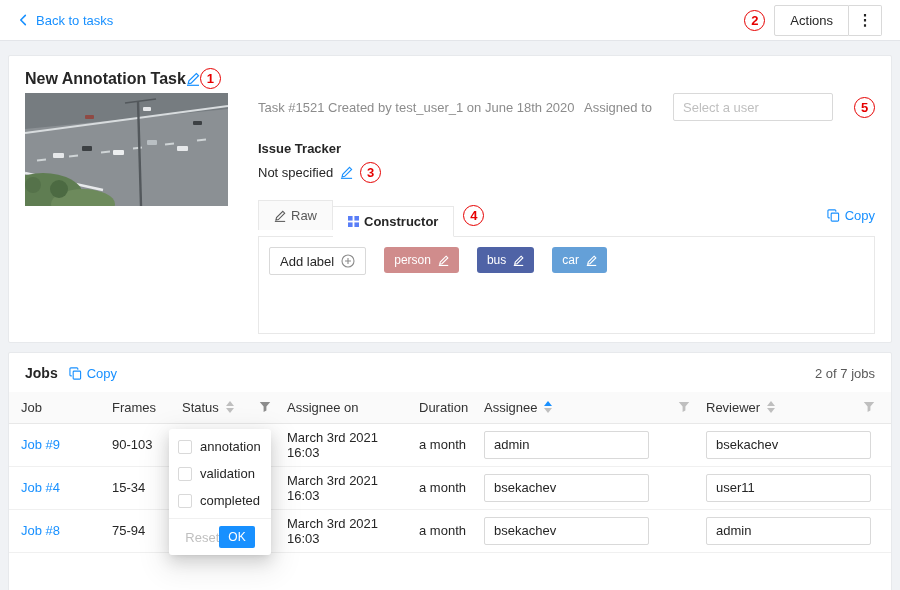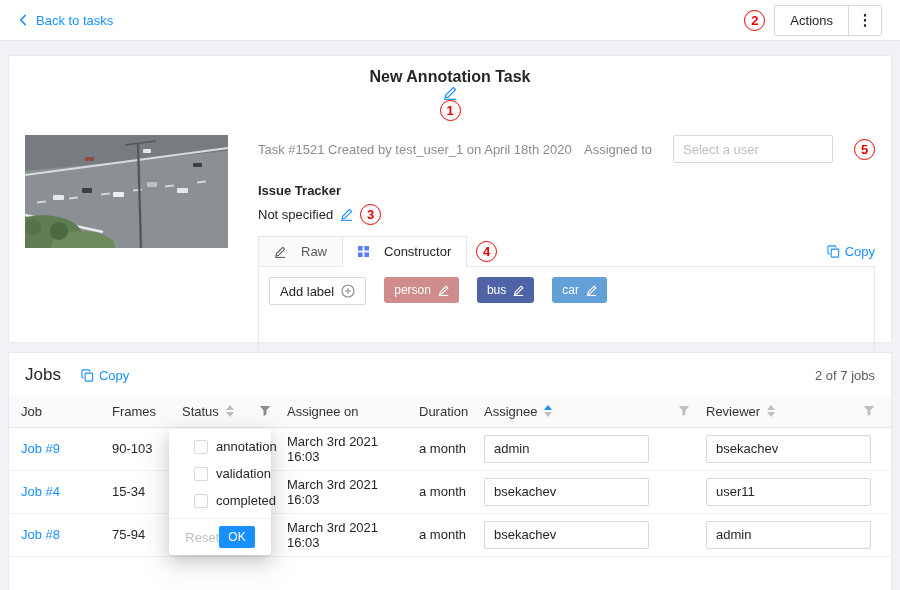--- a/index.html
+++ b/index.html
@@ -31,21 +31,21 @@
     border:1.6px solid #e60000; border-radius:50%; color:#e60000;
     align-items:center; justify-content:center; font-size:13px; font-weight:600;
     background:transparent;
   }
   
   .task-card {
     position:absolute; left:8px; right:8px; top:55px; height:288px;
     background:#fff; border:1px solid #e7e9ec; border-radius:2px;
     padding:12px 16px;
   }
-  .task-title-row { display:flex; align-items:center; gap:0; margin-bottom:14px;flex-direction:column; }
+  .task-title-row { display:flex; align-items:center; gap:0; margin-bottom:4px; }
   .task-title { font-size:16px; font-weight:600; }
   .edit-icon { color:#1890ff; display:inline-flex; cursor:pointer; }
   .edit-icon.gray { color:#595959; }
   .task-body { display:flex; }
   .task-left { flex:0 0 203px; width:203px; }
   .thumb { width:203px; height:113px; display:block; }
   .params-table { margin-top:16px; border-collapse:collapse; width:203px;
     font-size:12px; color:#595959; }
   .params-table td { border:1px solid #e8e8e8; padding:5px 8px; vertical-align:top; line-height:1.3; }
   .task-right { flex:1; min-width:0; margin-left:30px; }
@@ -56,43 +56,43 @@
     width:160px; height:28px; border:1px solid #d9d9d9; border-radius:2px;
     padding:0 9px; font:inherit; color:#262626; background:#fff;
   }
   .text-input::placeholder { color:#bfbfbf; }
   .issue-block { margin-top:20px; }
   .issue-label { font-weight:700; }
   .issue-value-row { margin-top:6px; display:flex; align-items:center; gap:7px; }
   
   .tabs-wrap { margin-top:11px; }
   .tabs-bar { display:flex; align-items:center; border-bottom:1px solid #e8e8e8; }
-  .tab { display:flex; align-items:center; gap:15px; padding:7px 15px;
+  .tab { display:flex; align-items:center; gap:5px; padding:7px 15px;
     border:1px solid #e8e8e8; border-bottom:none; background:#fafafa;
     color:#595959; cursor:pointer; }
   .tab + .tab { border-left:none; }
-  .tab.active { background:#fff; color:#262626; font-weight:400;
-    margin-bottom:-1px; border-bottom:1px solid #fff; }
+  .tab.active { background:#fff; color:#262626; font-weight:700;
+    margin-bottom:-1px; border-bottom:1px solid #fff;margin-top:12px; }
   .tab-callout { margin-left:9px; }
   .tabs-copy { margin-left:auto; color:#1890ff; display:flex; align-items:center; gap:5px; cursor:pointer; }
   .tab-panel { border:1px solid #e8e8e8; border-top:none; padding:10px;
     height:97px; display:flex; align-items:flex-start; gap:18px; }
   .add-label-btn { display:inline-flex; align-items:center; gap:7px;
     border:1px solid #d9d9d9; background:#fff; border-radius:2px;
     padding:0 10px; height:28px; font:inherit; color:#262626; cursor:pointer; }
   .chip { display:inline-flex; align-items:center; gap:7px; color:#fff;
     border-radius:3px; padding:0 10px; height:26px; font-size:12px; cursor:pointer; }
   .chip .edit-icon { color:#fff; }
   
   .jobs-card {
     position:absolute; left:8px; right:8px; top:352px; height:270px;
     background:#fff; border:1px solid #e7e9ec; border-radius:2px;
   }
   .jobs-header { display:flex; align-items:center; padding:12px 16px 11px; }
-  .jobs-title { font-size:17px; font-weight:400; margin-right:20px; }
+  .jobs-title { font-size:14px; font-weight:700; margin-right:11px; }
   .jobs-copy { color:#1890ff; display:flex; align-items:center; gap:5px; cursor:pointer; }
   .jobs-count { margin-left:auto; color:#595959; }
   table.jobs-table { width:100%; border-collapse:collapse; table-layout:fixed; font-size:13px; }
   .jobs-table th {
     background:#fafafa; border-bottom:1px solid #e8e8e8; font-weight:500;
     color:#333; text-align:left; padding:5px 8px; height:31px;
   }
   .jobs-table th:first-child, .jobs-table td:first-child { padding-left:12px; }
   .jobs-table td { border-bottom:1px solid #f0f0f0; padding:6px 8px; height:41px; }
   .th-flex { display:flex; align-items:center; }
@@ -108,21 +108,21 @@
   .q-icon { width:14px; height:14px; border-radius:50%; border:1px solid #52c41a;
     color:#52c41a; font-size:9px; font-weight:700; display:inline-flex;
     align-items:center; justify-content:center; cursor:pointer; }
   .cell-input { width:165px; }
   
   .filter-dropdown {
     position:absolute; left:160px; top:76px; width:102px; z-index:10;
     background:#fff; border-radius:3px;
     box-shadow:0 3px 6px -4px rgba(0,0,0,.14), 0 6px 16px rgba(0,0,0,.14), 0 9px 28px 8px rgba(0,0,0,.07);
   }
-  .fd-items { padding:4px 16px; }
+  .fd-items { padding:4px 0; }
   .fd-item { display:flex; align-items:center; gap:8px; padding:5px 9px; height:27px; cursor:pointer; }
   .fd-check { width:14px; height:14px; border:1px solid #d9d9d9; border-radius:2px; background:#fff; flex:0 0 auto; }
   .fd-footer { border-top:1px solid #f0f0f0; padding:7px 9px; display:flex;
     align-items:center; justify-content:center; }
   .fd-reset { color:#bfbfbf; cursor:not-allowed; background:none; border:none; font:inherit; padding:0; }
   .fd-ok { background:#1890ff; color:#fff; border:none; border-radius:2px;
     padding:2px 9px; font-size:12px; font-family:inherit; cursor:pointer; height:22px; }
 </style>
 </head>
 <body>
@@ -190,21 +190,21 @@
           <rect x="60" y="22" width="9" height="4" rx="1" fill="#8f4a44"></rect>
         </g>
         <line x1="113" y1="8" x2="116" y2="113" stroke="#53585c" stroke-width="2.4"></line>
         <line x1="100" y1="10" x2="131" y2="6" stroke="#53585c" stroke-width="1.6"></line>
       </svg>
 
     </div>
 
     <div class="task-right">
       <div class="meta-row">
-        <span class="task-meta">Task #1521 Created by test_user_1 on April 18th 2020</span>
+        <span class="task-meta">Task #1521 Created by test_user_1 on June 18th 2020</span>
         <div class="assigned-group">
           <span>Assigned to</span>
           <input class="text-input" placeholder="Select a user" style="">
           <span class="callout">5</span>
         </div>
       </div>
 
       <div class="issue-block">
         <div class="issue-label">Issue Tracker</div>
         <div class="issue-value-row">

